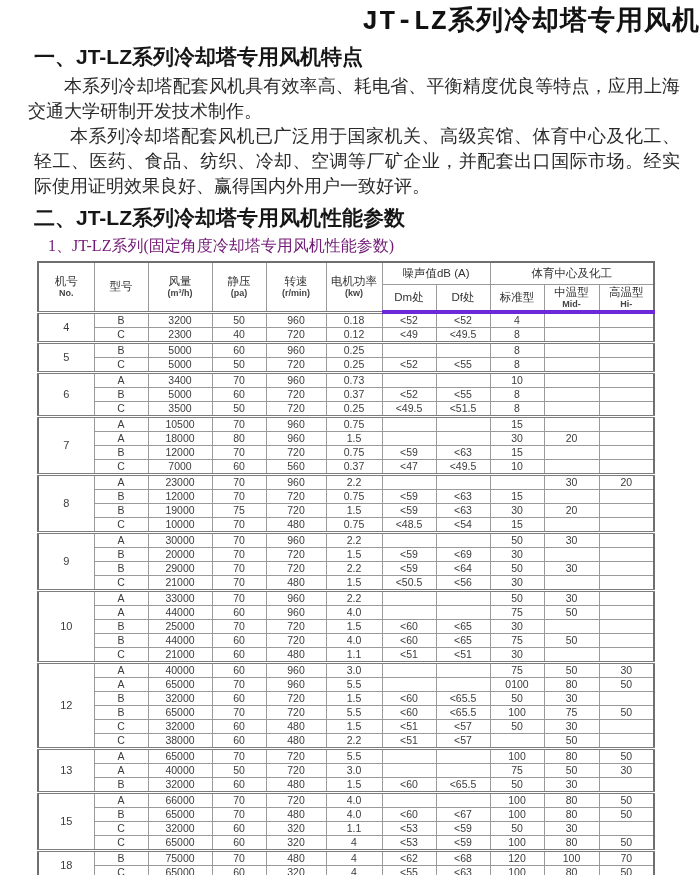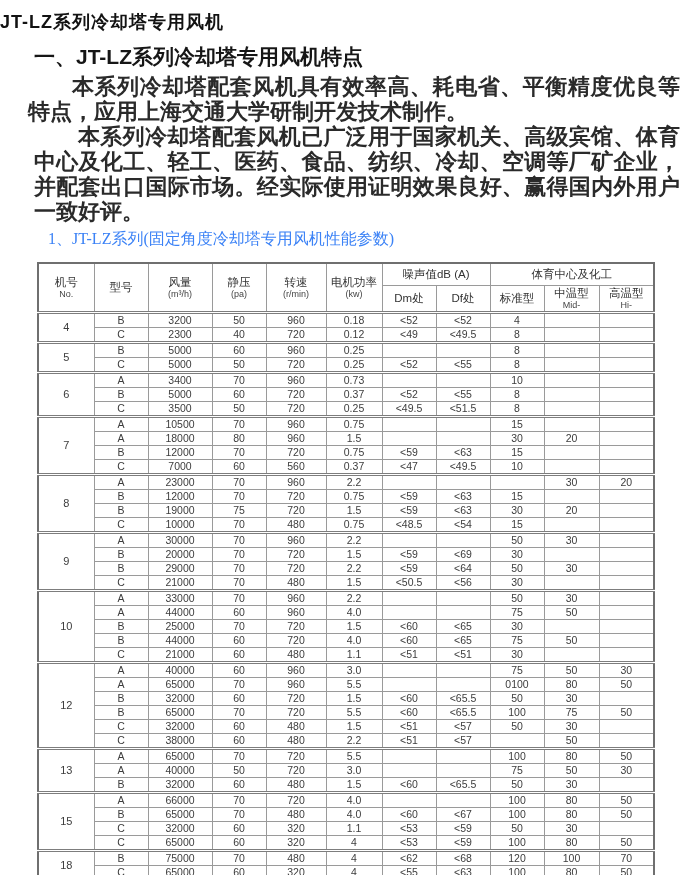--- a/index.html
+++ b/index.html
@@ -2,69 +2,70 @@
 <html><head>
 <meta charset="utf-8">
 <style>
   html,body { margin:0; padding:0; background:#ffffff; }
   .page {
     position:relative; width:700px; height:875px; margin:0 auto;
     background:#ffffff; overflow:hidden;
     font-family:"Liberation Serif", serif; color:#262626;
   }
   .title {
-    text-align:left; padding-top:6px;
-    font-family:Liberation Sans, sans-serif; font-weight:bold;
-    font-size:18px; line-height:32px; color:#121212; letter-spacing:1px;
+    text-align:right; padding-top:6px;
+    font-family:Liberation Mono, monospace; font-weight:bold;
+    font-size:27px; line-height:32px; color:#121212; letter-spacing:1px;
   }
   .sec-heading {
     margin:6px 0 0 34px;
     font-family:"Liberation Sans", sans-serif; font-weight:bold;
     font-size:21px; line-height:26px; color:#161616;
   }
   .para {
     margin:4px 20px 0 28px;
-    font-size:22px; line-height:25px; text-indent:2em;
-    text-align:justify; color:#2a2a2a;font-weight:bold;
+    font-size:18px; line-height:25px; text-indent:2em;
+    text-align:justify; color:#2a2a2a;
   }
   .para + .para { margin-top:0;margin-left:34px; }
   .subheading {
-    margin:4px 0 12px 48px;
-    font-size:16px; line-height:22px; color:#3b82f6;
+    margin:4px 0 4px 48px;
+    font-size:16px; line-height:22px; color:#701a75;
   }
   table.perf {
     margin:3px 0 0 37px; width:616px; table-layout:fixed;
     border-collapse:collapse;
     font-family:"Liberation Sans", sans-serif; color:#3c3c3c;
     border:2px solid #6f6f6f;
   }
   table.perf th, table.perf td {
     border:1px solid #9a9a9a; text-align:center; vertical-align:middle;
     padding:0; font-weight:normal; overflow:hidden; white-space:nowrap;
   }
   thead th { font-size:11.5px; line-height:13px; color:#333; }
   thead tr.h1 th { height:21px; }
   thead tr.h2 th { height:25px; }
-  thead th .sub { font-size:9px; line-height:10px; display:block; color:#444; }
-  thead tr.h2 th { border-bottom:1px solid #6d28d9; }
+  thead th .sub { font-size:9px; line-height:10px; display:block; color:#444;font-weight:bold; }
+  thead tr.h2 th { border-bottom:4px solid #6d28d9; }
   tbody td { font-size:10.5px; height:13px; line-height:13px; }
   tbody tr.group-first td { border-top:3px double #7d7d7d; }
   tbody td.col-no { font-size:11px; }
 </style>
 </head>
 <body>
 
 <div class="page">
 
   <div class="title">JT-LZ系列冷却塔专用风机</div>
 
   <div class="sec-heading">一、JT-LZ系列冷却塔专用风机特点</div>
   <p class="para">本系列冷却塔配套风机具有效率高、耗电省、平衡精度优良等特点，应用上海交通大学研制开发技术制作。</p>
   <p class="para">本系列冷却塔配套风机已广泛用于国家机关、高级宾馆、体育中心及化工、轻工、医药、食品、纺织、冷却、空调等厂矿企业，并配套出口国际市场。经实际使用证明效果良好、赢得国内外用户一致好评。</p>
 
+  <div class="sec-heading">二、JT-LZ系列冷却塔专用风机性能参数</div>
   <div class="subheading">1、JT-LZ系列(固定角度冷却塔专用风机性能参数)</div>
 
   <table class="perf">
     <colgroup>
       <col style="width:56px">
         <col style="width:54px">
         <col style="width:64px">
       <col style="width:54px">
         <col style="width:60px">
         <col style="width:56px">

